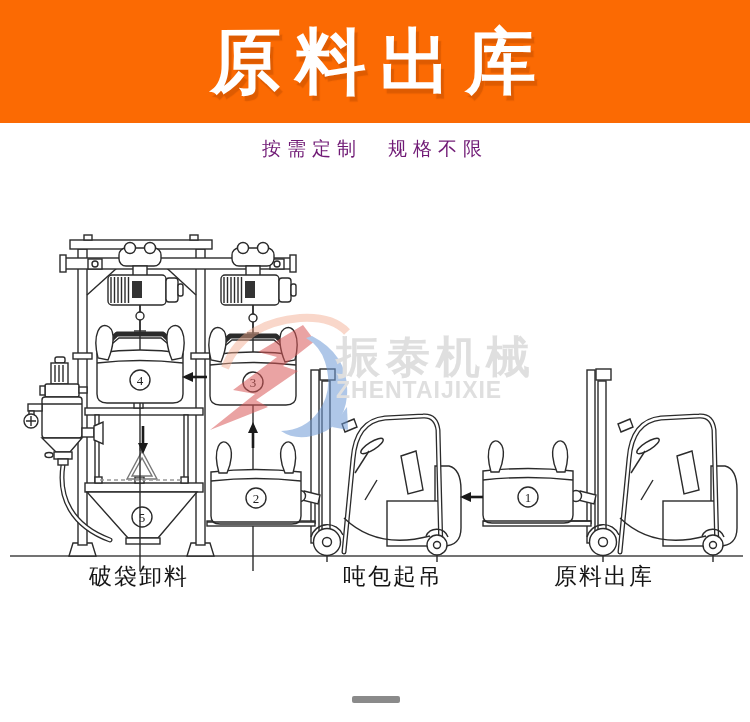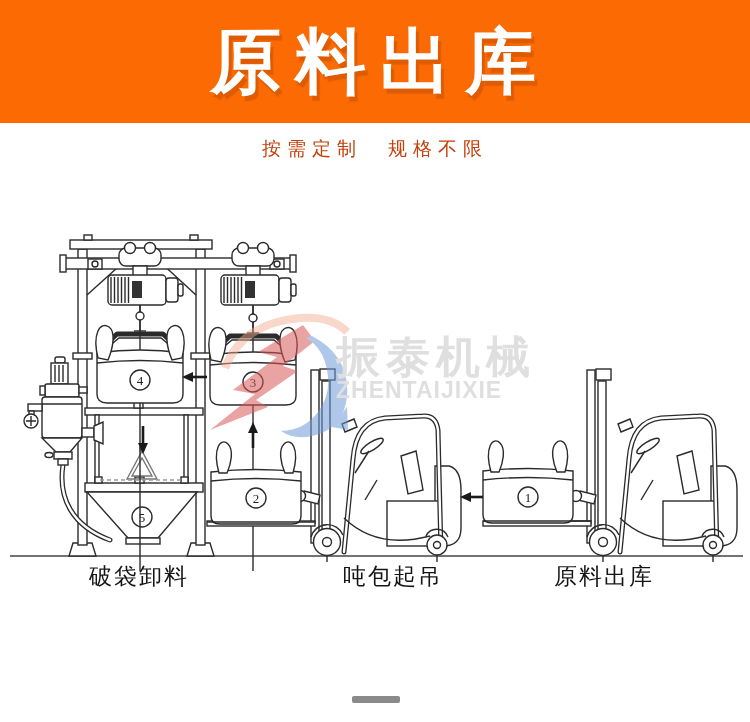--- a/index.html
+++ b/index.html
@@ -6,21 +6,21 @@
   #page{position:relative;width:750px;height:722px;background:#ffffff;overflow:hidden;
         font-family:"Liberation Sans",sans-serif;}
   
   #banner{position:absolute;left:0;top:0;width:750px;height:123px;background:#fb6a03;}
   #banner h1{margin:0;height:123px;line-height:123px;text-align:center;color:#ffffff;
              font-size:71px;font-weight:900;letter-spacing:14px;text-indent:10px;
              text-shadow:3px 5px 1px rgba(180,70,0,.40);
              font-family:"Liberation Sans",sans-serif;}
   
   #subtitle{position:absolute;left:0;top:136px;width:750px;text-align:center;
-            color:#c2410c;font-size:19px;letter-spacing:6px;}
+            color:#701a75;font-size:19px;letter-spacing:6px;}
   #subtitle .gap{display:inline-block;width:26px;}
   
   #diagram{position:absolute;left:0;top:0;width:750px;height:722px;}
   .w   {fill:#ffffff;stroke:#2b2b2b;stroke-width:1.4;}
   .ln  {fill:none;stroke:#2b2b2b;stroke-width:1.4;}
   .tube{fill:none;stroke:#2b2b2b;stroke-width:5;stroke-linejoin:round;stroke-linecap:round;}
   .tubecore{fill:none;stroke:#ffffff;stroke-width:2.4;stroke-linejoin:round;stroke-linecap:round;}
   .gray{fill:none;stroke:#777777;stroke-width:1.4;}
   .arrow{fill:#1a1a1a;stroke:none;}
   .arrowline{stroke:#1a1a1a;stroke-width:2.6;fill:none;}

